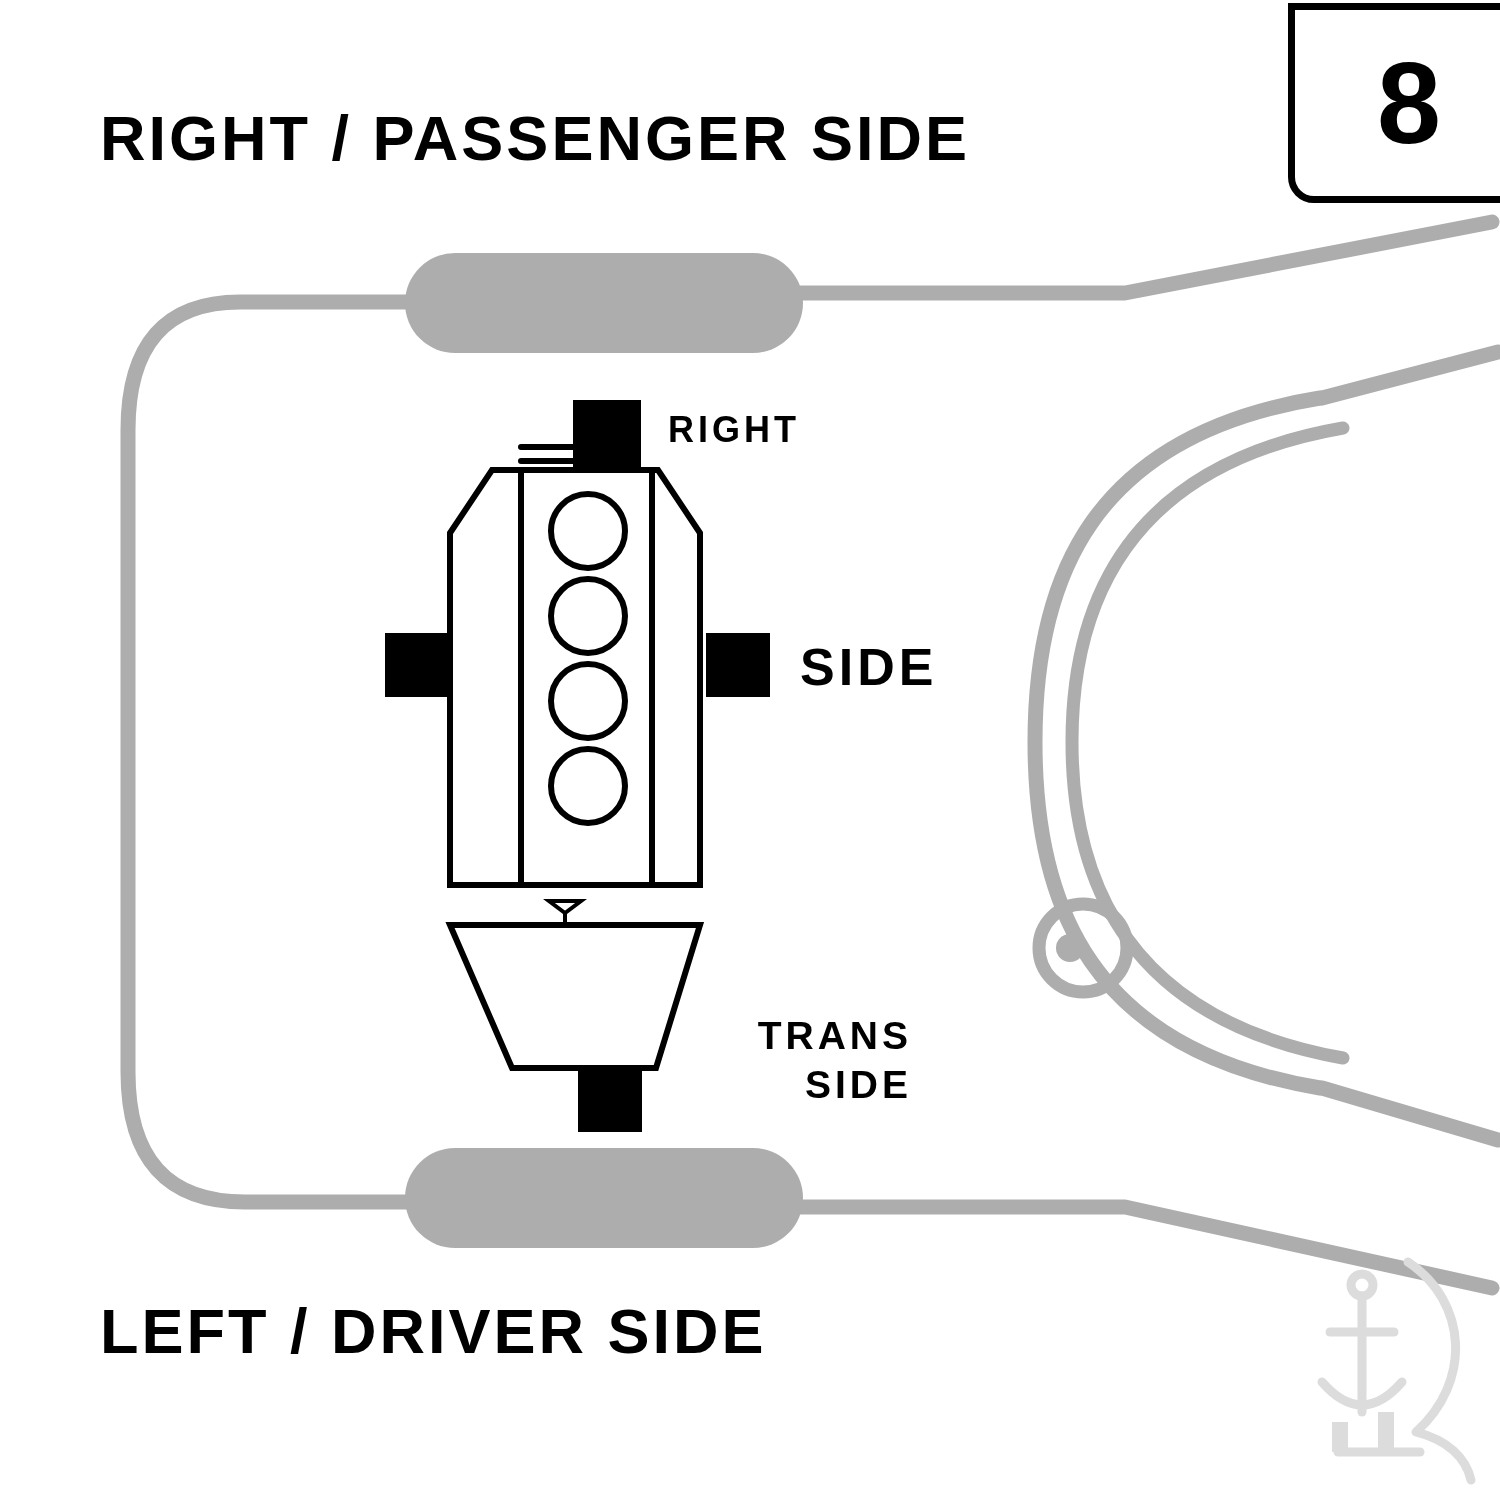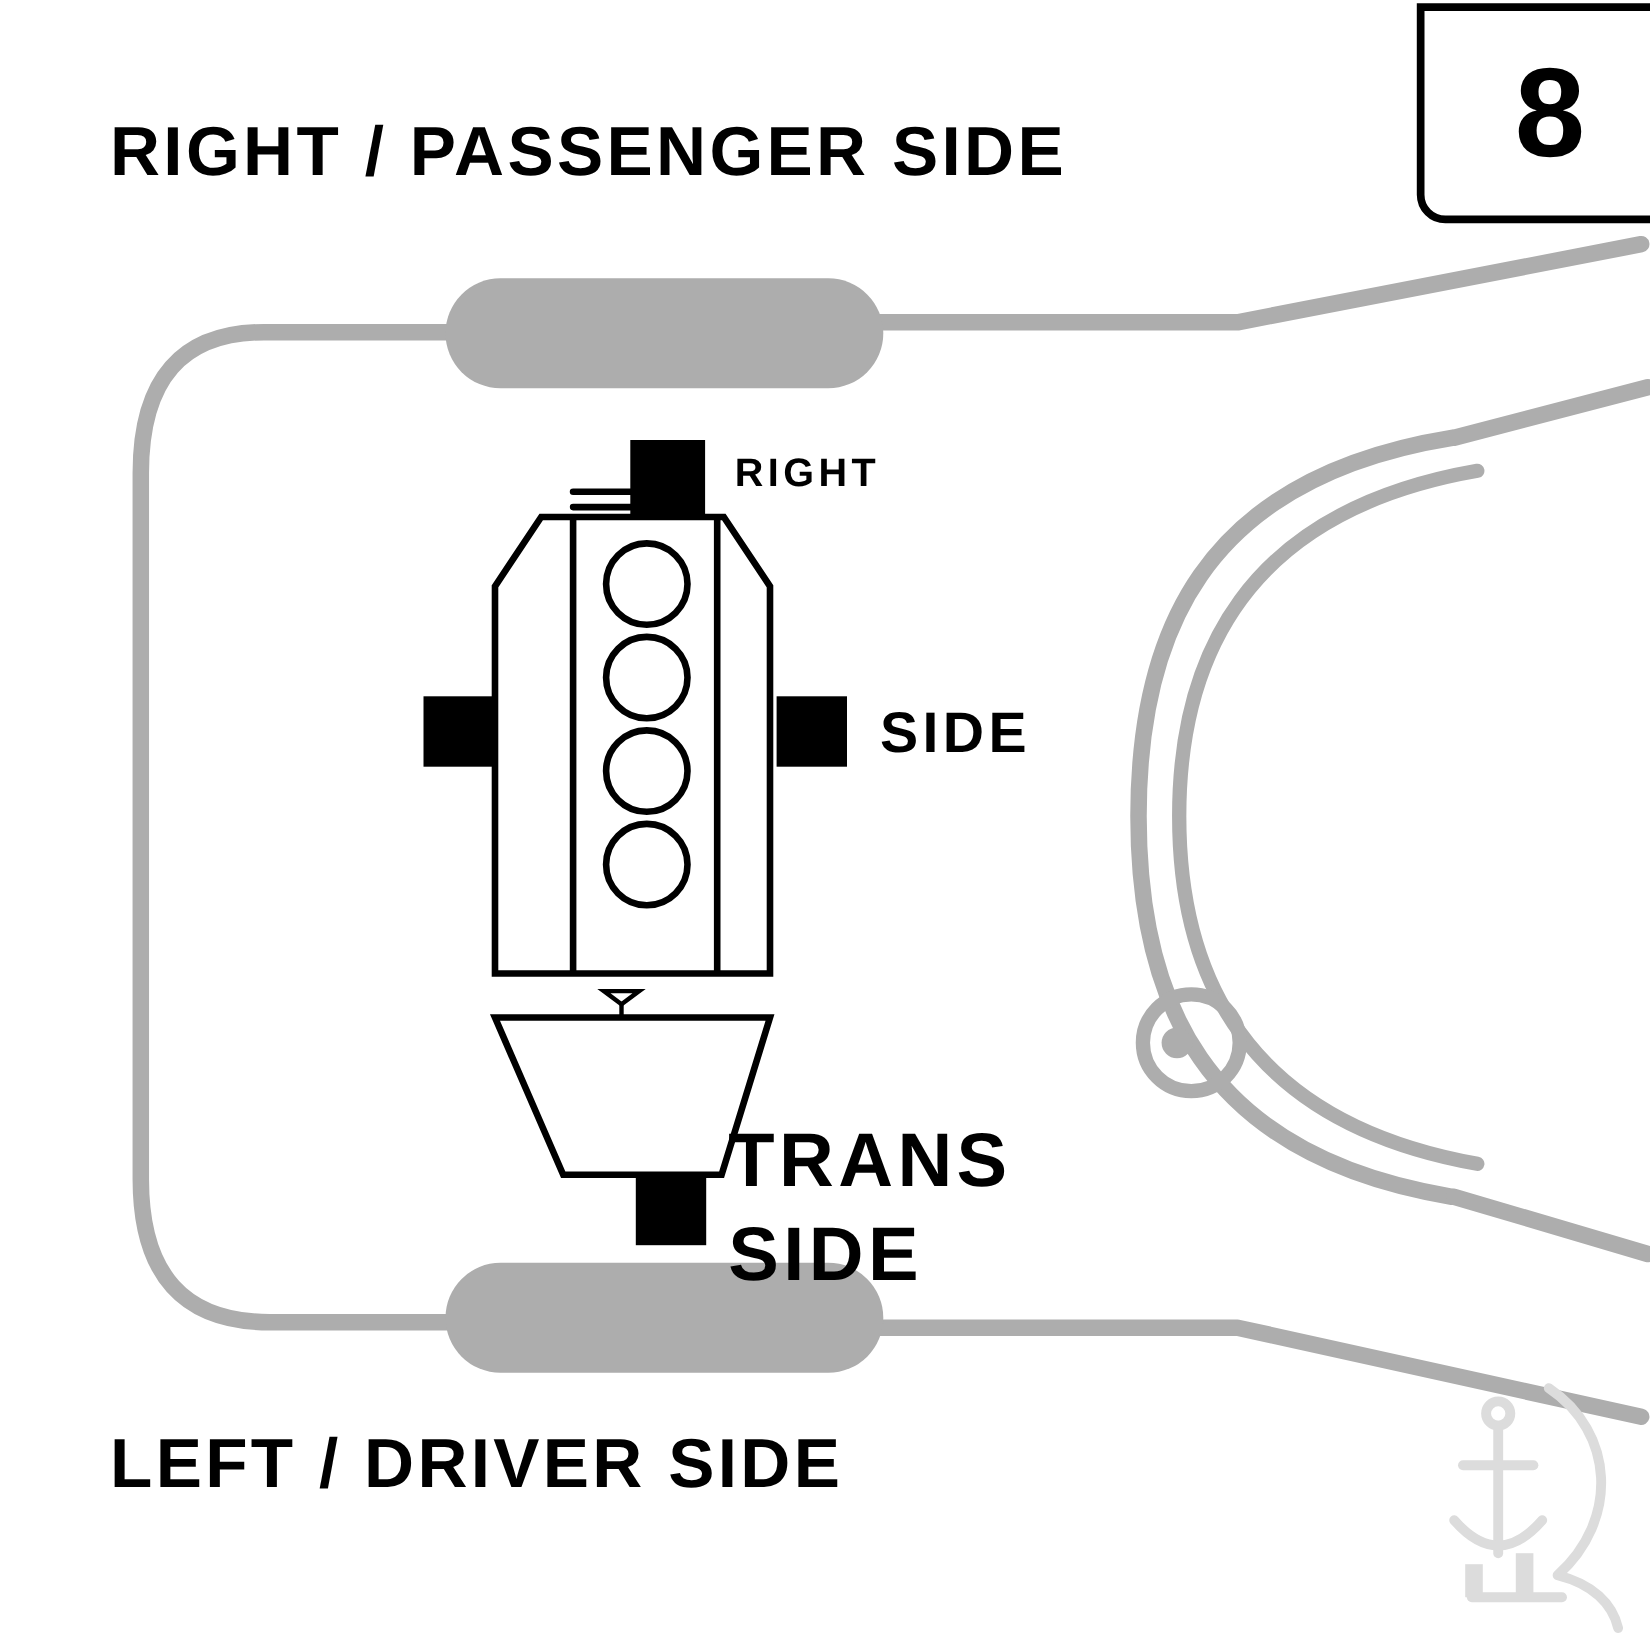--- a/index.html
+++ b/index.html
@@ -21,22 +21,22 @@
     white-space: nowrap;
   }
   #top-label    { left: 100px; top: 107px;  font-size: 63px; letter-spacing: 3px; }
   #bottom-label { left: 100px; top: 1300px; font-size: 63px; letter-spacing: 3px; }
 
   #right-mount-label { left: 668px; top: 412px;  font-size: 36px; letter-spacing: 4px; }
   #front-mount-label { left: 166px; top: 636px;  font-size: 52px; letter-spacing: 4px; }
   #rear-mount-label  { left: 800px; top: 641px;  font-size: 52px; letter-spacing: 4px; }
   #trans-mount-label {
     left: 662px; top: 1012px; width: 250px;
-    font-size: 69px; letter-spacing: 4px;
-    text-align: left; line-height: 1.25;
+    font-size: 39px; letter-spacing: 4px;
+    text-align: right; line-height: 1.25;
   }
 
   #page-badge {
     position: absolute;
     left: 1288px; top: 3px;
     width: 260px; height: 200px;
     box-sizing: border-box;
     background: #fff;
     border: 7px solid #000;
     border-radius: 0 0 0 26px;

